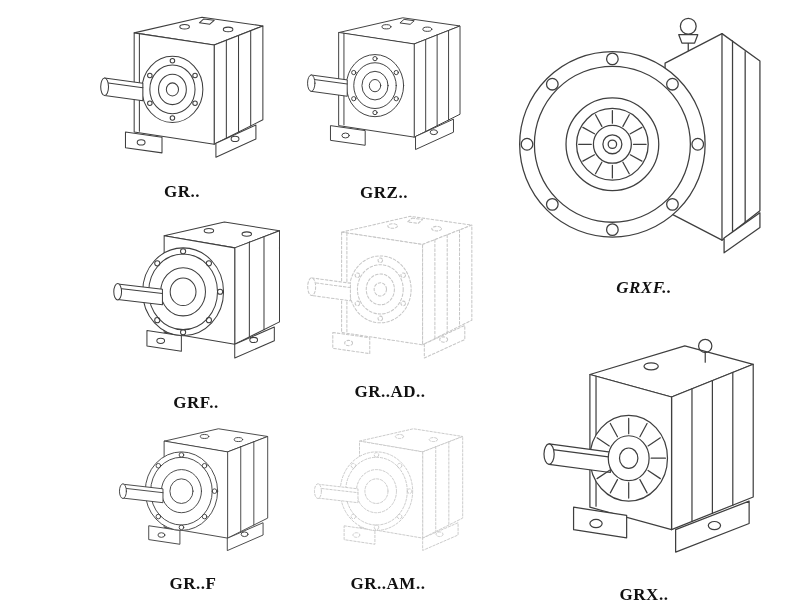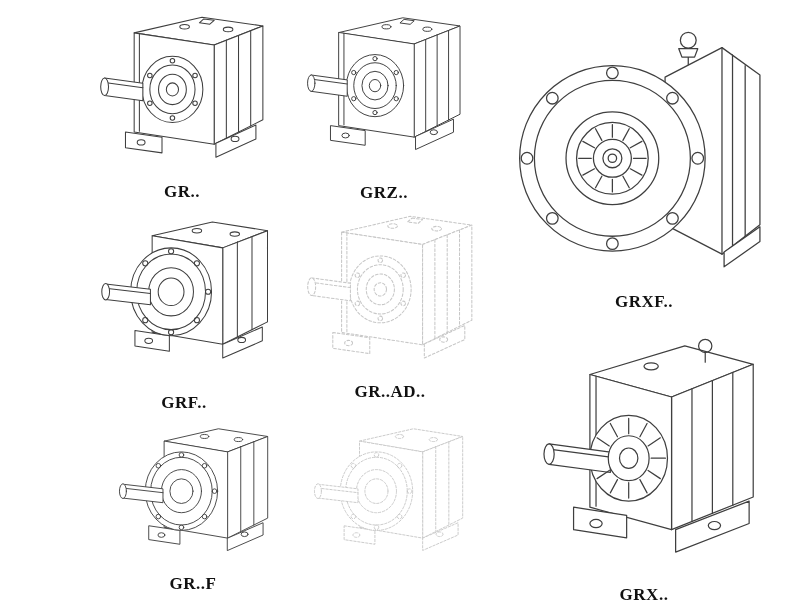--- a/index.html
+++ b/index.html
@@ -160,28 +160,28 @@
   <figcaption class="caption">GR..</figcaption>
 </figure>
 
 <figure class="cell" style="left:290px; top:4px; width:188px; height:202px;gap:9px;">
   <svg class="drawing" viewBox="0 0 230 200">
       <use href="#gbx-a"></use>
     </svg>
   <figcaption class="caption">GRZ..</figcaption>
 </figure>
 
-<figure class="cell" style="left:496px; top:16px; width:296px; height:300px;">
+<figure class="cell" style="left:496px; top:2px; width:296px; height:300px;font-style:italic;">
   <svg class="drawing" viewBox="0 0 260 260">
       <use href="#gbx-c"></use>
     </svg>
   <figcaption class="caption">GRXF..</figcaption>
 </figure>
 
-<figure class="cell" style="left:80px; top:210px; width:208px; height:206px;gap:9px;">
+<figure class="cell" style="left:92px; top:210px; width:208px; height:206px;gap:9px;">
   <svg class="drawing" viewBox="0 0 230 200">
       <use href="#gbx-b"></use>
     </svg>
   <figcaption class="caption">GRF..</figcaption>
 </figure>
 
 <figure class="cell" style="left:288px; top:204px; width:204px; height:202px;">
   <svg class="drawing ghost" viewBox="0 0 230 200">
       <use href="#gbx-a"></use>
     </svg>
@@ -192,20 +192,21 @@
   <svg class="drawing" viewBox="0 0 230 200">
       <use href="#gbx-b"></use>
     </svg>
   <figcaption class="caption">GR..F</figcaption>
 </figure>
 
 <figure class="cell" style="left:288px; top:418px; width:200px; height:180px;">
   <svg class="drawing ghost" viewBox="0 0 230 200">
       <use href="#gbx-b"></use>
     </svg>
+  <figcaption class="caption">GR..AM..</figcaption>
 </figure>
 
 <figure class="cell" style="left:496px; top:313px; width:296px; height:296px;">
   <svg class="drawing" viewBox="0 0 290 260">
       <use href="#gbx-d"></use>
     </svg>
   <figcaption class="caption">GRX..</figcaption>
 </figure>
 
 </body></html>

